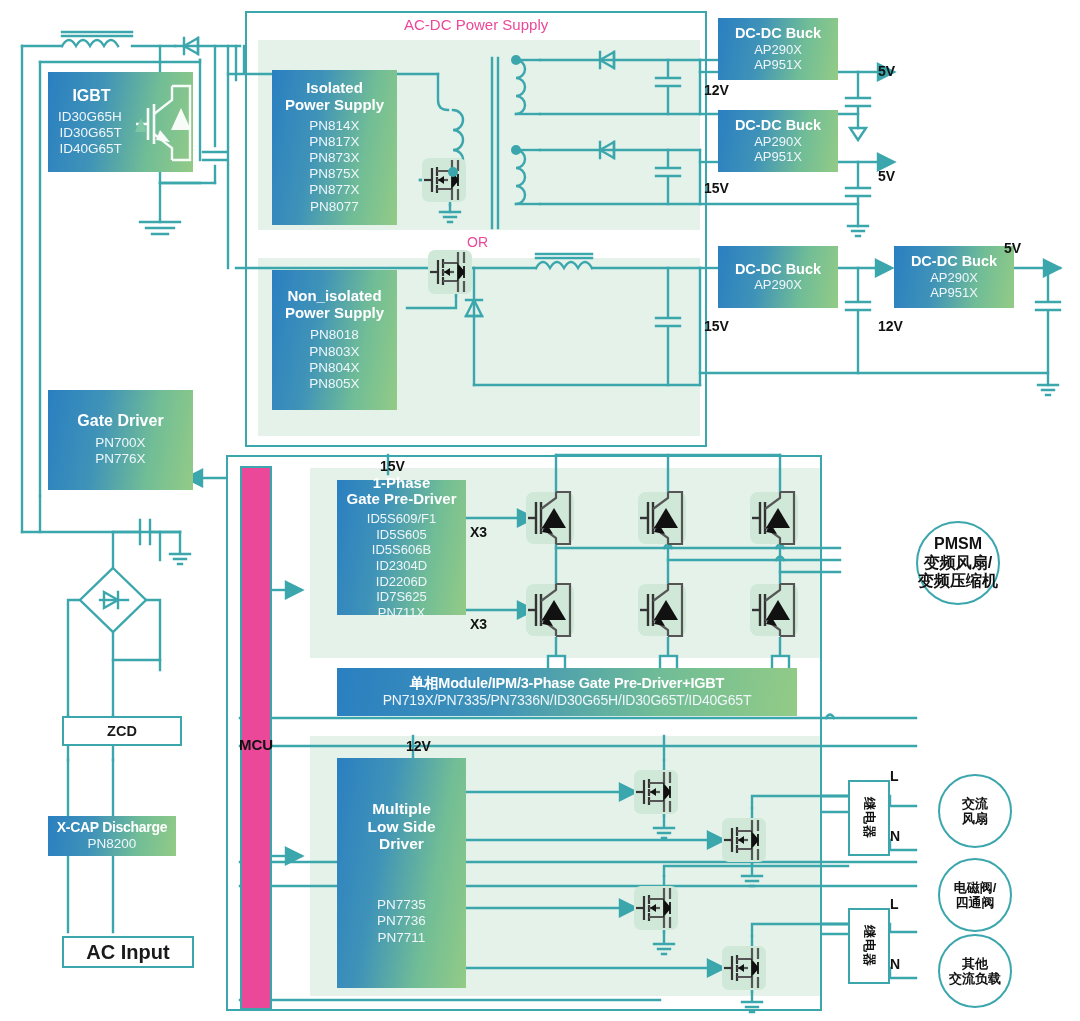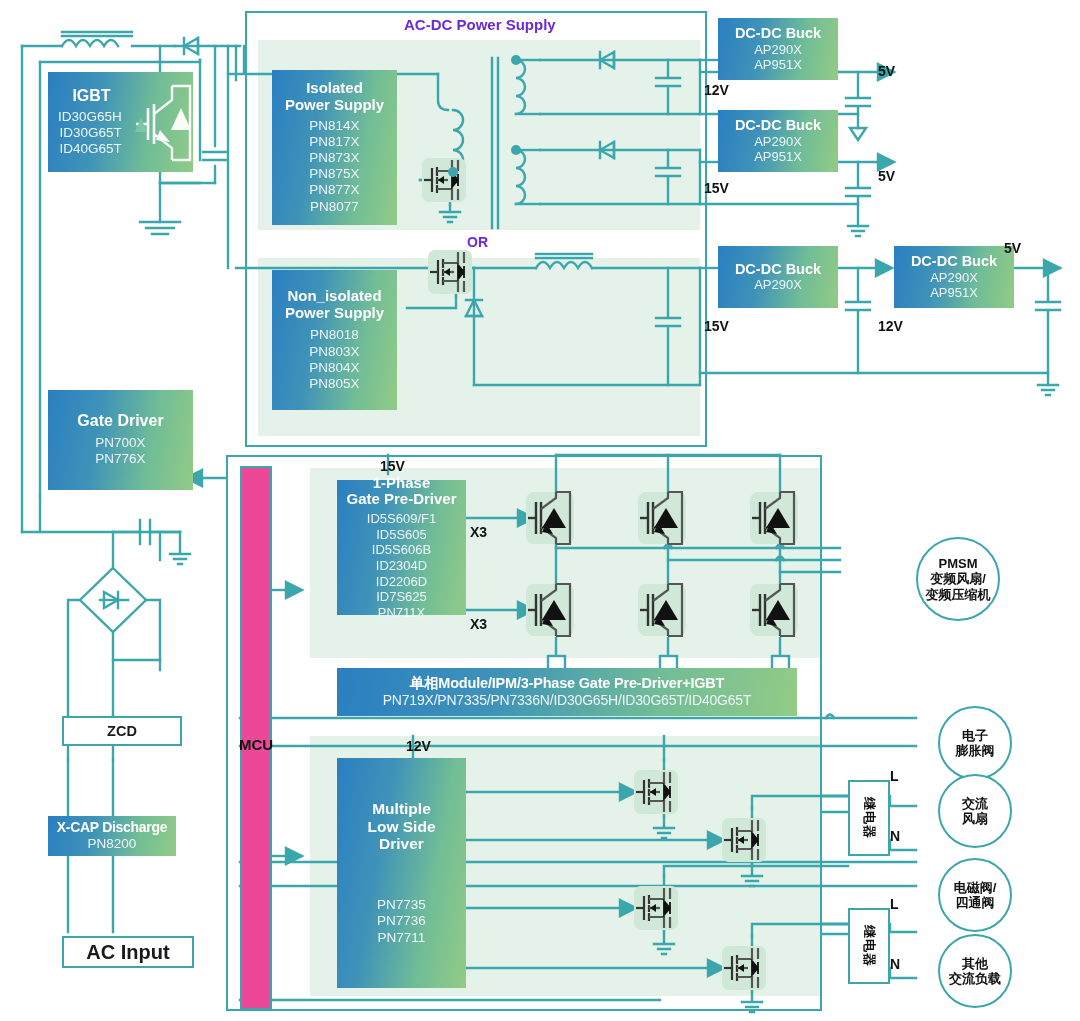--- a/index.html
+++ b/index.html
@@ -19,21 +19,21 @@
         justify-content:center;color:#111;font-weight:bold;line-height:1.18;text-align:center;}
   .lbl{position:absolute;color:#111;font-weight:bold;white-space:nowrap;}
   .relay{position:absolute;box-sizing:border-box;border:2px solid #3ba7ad;background:#fff;}
   .relay span{position:absolute;left:50%;top:50%;transform:translate(-50%,-50%) rotate(90deg);
      white-space:nowrap;font-weight:bold;color:#111;font-size:13px;letter-spacing:1px;}
   .mcu{position:absolute;box-sizing:border-box;border:2px solid #3ba7ad;background:#ec4899;}
   .mcu span{position:absolute;left:50%;top:276px;transform:translate(-50%,-50%);
      font-weight:bold;color:#111;font-size:15px;}
   .sect{position:absolute;box-sizing:border-box;background:#e4f2ea;}
   .frame{position:absolute;box-sizing:border-box;border:2px solid #3ba7ad;background:transparent;}
-  .title{position:absolute;font-weight:bold;color:#6d28d9;}
+  .title{position:absolute;font-weight:normal;color:#ec4899;}
 </style>
 </head>
 <body>
 
 <div id="stage">
 
   <div class="sect" style="left:258px;top:40px;height:190px;width:442px;"></div>
   <div class="sect" style="left:258px;top:258px;height:178px;width:442px;"></div>
   <div class="sect" style="left:310px;top:468px;height:190px;width:510px;"></div>
   <div class="sect" style="left:310px;top:736px;height:260px;width:510px;"></div>
@@ -415,30 +415,26 @@
     <span>MCU</span>
   </div>
 
   <div class="relay" style="left:848px;top:780px;width:42px;height:76px;">
     <span>继电器</span>
   </div>
   <div class="relay" style="left:848px;top:908px;width:42px;height:76px;">
     <span>继电器</span>
   </div>
 
-  <div class="circ" style="left:916px;top:537px;width:84px;height:84px;font-size:13px;">
+  <div class="circ" style="left:916px;top:521px;width:84px;height:84px;font-size:16px;">
     <div>PMSM</div>
     <div>变频风扇/</div>
     <div>变频压缩机</div>
   </div>
 
-  <div class="circ" style="left:938px;top:706px;width:74px;height:74px;font-size:13px;">
-    <div>电子</div>
-    <div>膨胀阀</div>
-  </div>
 
   <div class="circ" style="left:938px;top:774px;width:74px;height:74px;font-size:13px;">
     <div>交流</div>
     <div>风扇</div>
   </div>
 
   <div class="circ" style="left:938px;top:934px;width:74px;height:74px;font-size:13px;">
     <div>其他</div>
     <div>交流负载</div>
   </div>

